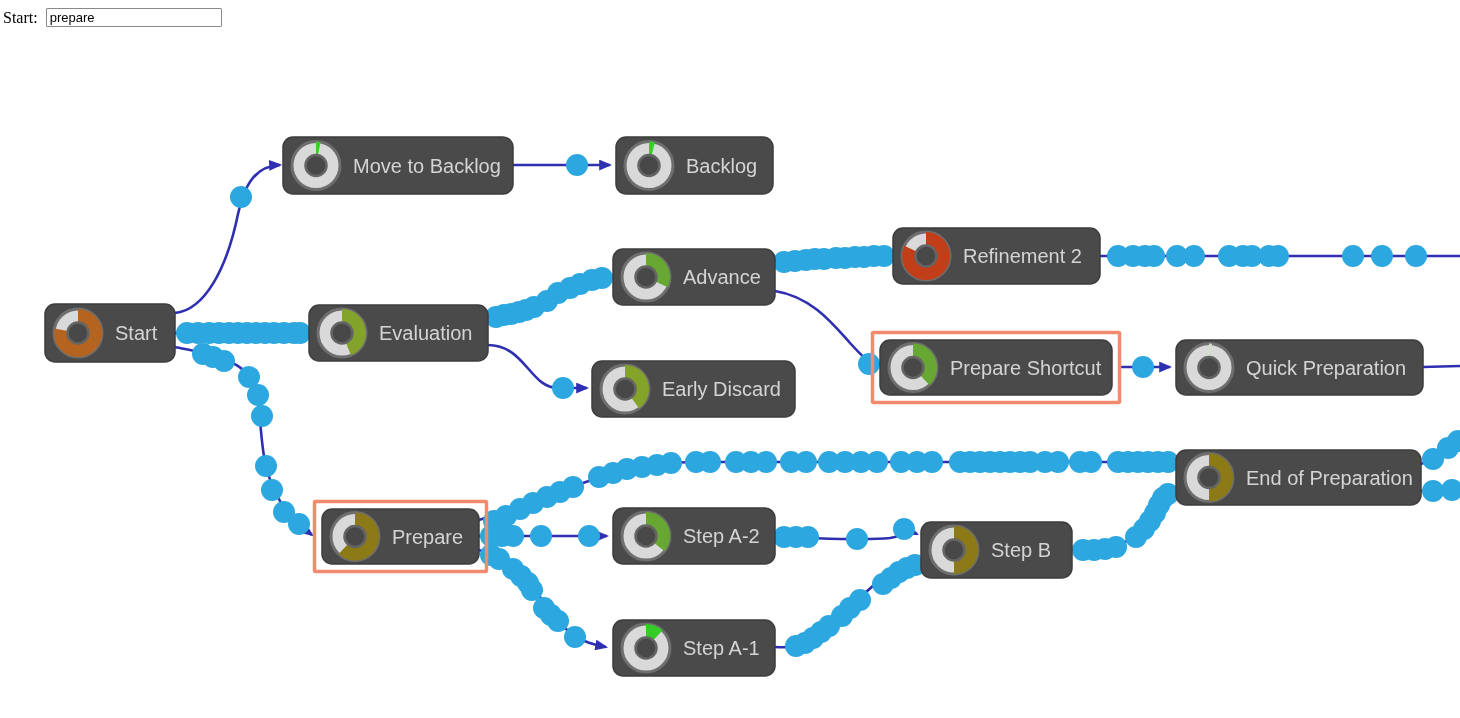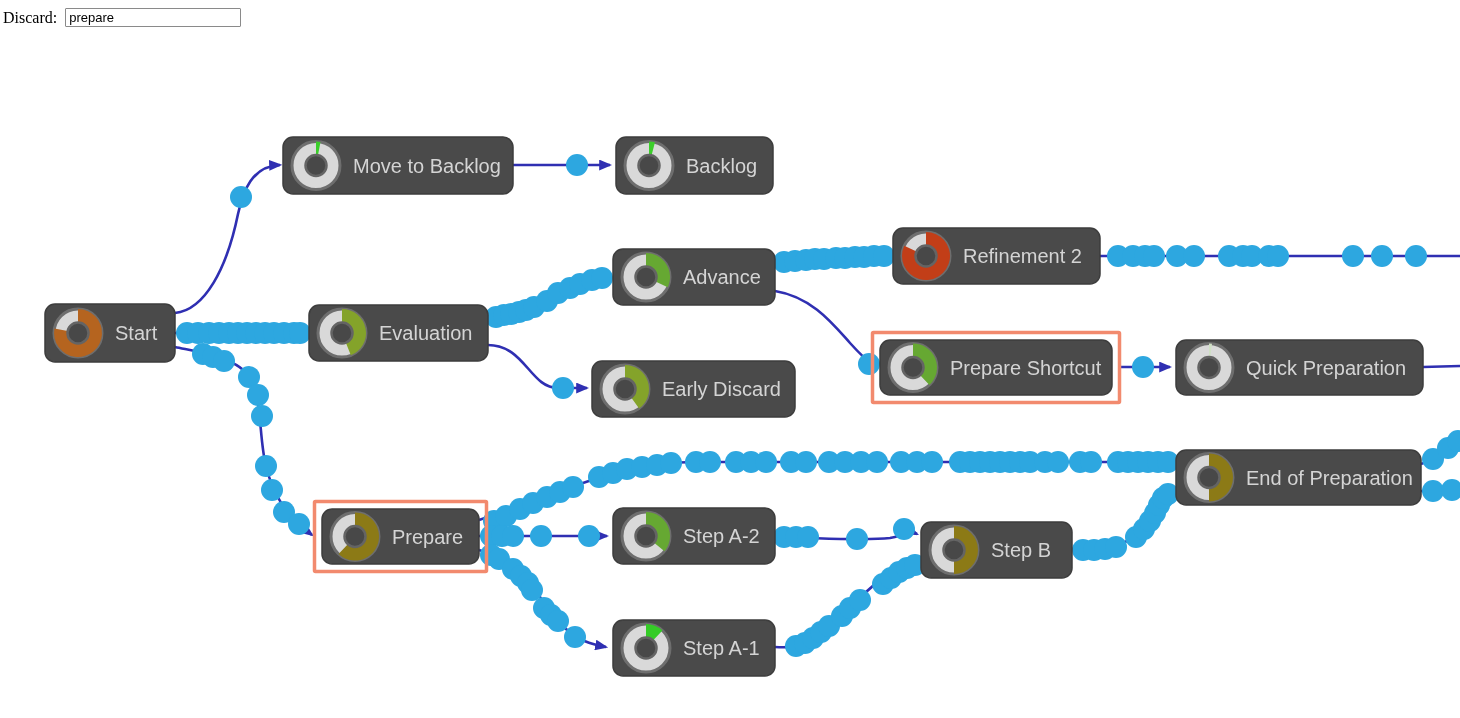--- a/index.html
+++ b/index.html
@@ -9,21 +9,21 @@
   .search-label{font-family:"Liberation Serif",serif;font-size:16px;color:#000;margin-right:8px;}
   .search-input{width:168px;height:15px;border:1px solid #8a8a8a;border-radius:1px;
                 font-family:"Liberation Sans",sans-serif;font-size:13px;padding:1px 3px;color:#000;}
   #canvas{position:absolute;left:0;top:0;}
   .node-label{font-size:20px;fill:#d4d4d4;}
 </style>
 </head>
 <body>
 
 <div class="search-bar">
-  <span class="search-label">Discard:</span>
+  <span class="search-label">Start:</span>
   <input class="search-input" type="text" value="prepare" style="">
 </div>
 
 <svg id="canvas" width="1460" height="718" viewBox="0 0 1460 718" xmlns="http://www.w3.org/2000/svg">
     <defs>
       <marker id="arrow" viewBox="0 0 12 10" refX="10" refY="5" markerWidth="13" markerHeight="11" markerUnits="userSpaceOnUse" orient="auto">
         <path d="M0,0 L12,5 L0,10 Z" fill="#2f2fb2"></path>
       </marker>
     </defs>
     <g>

